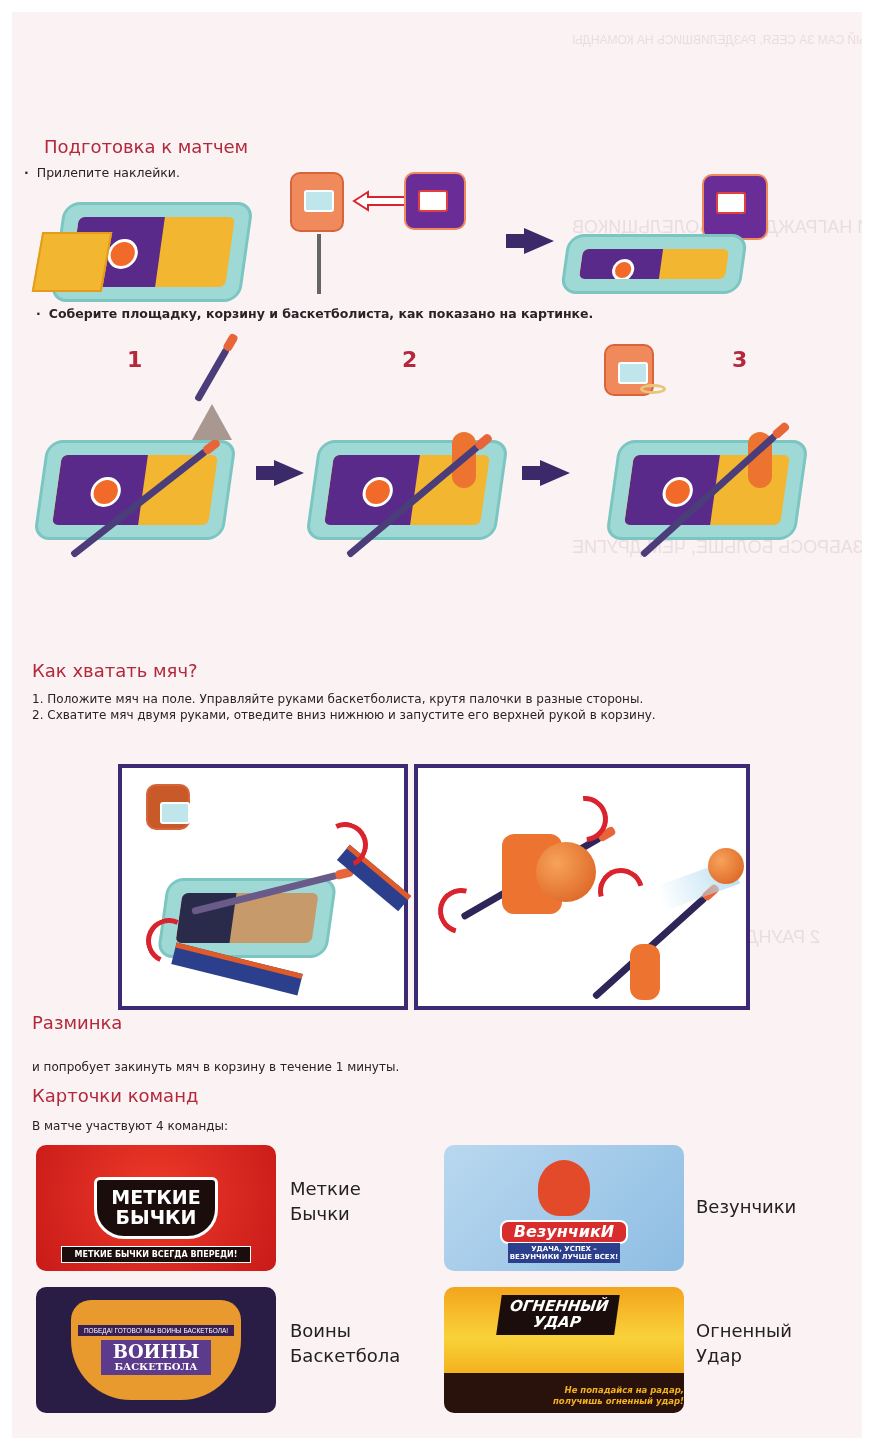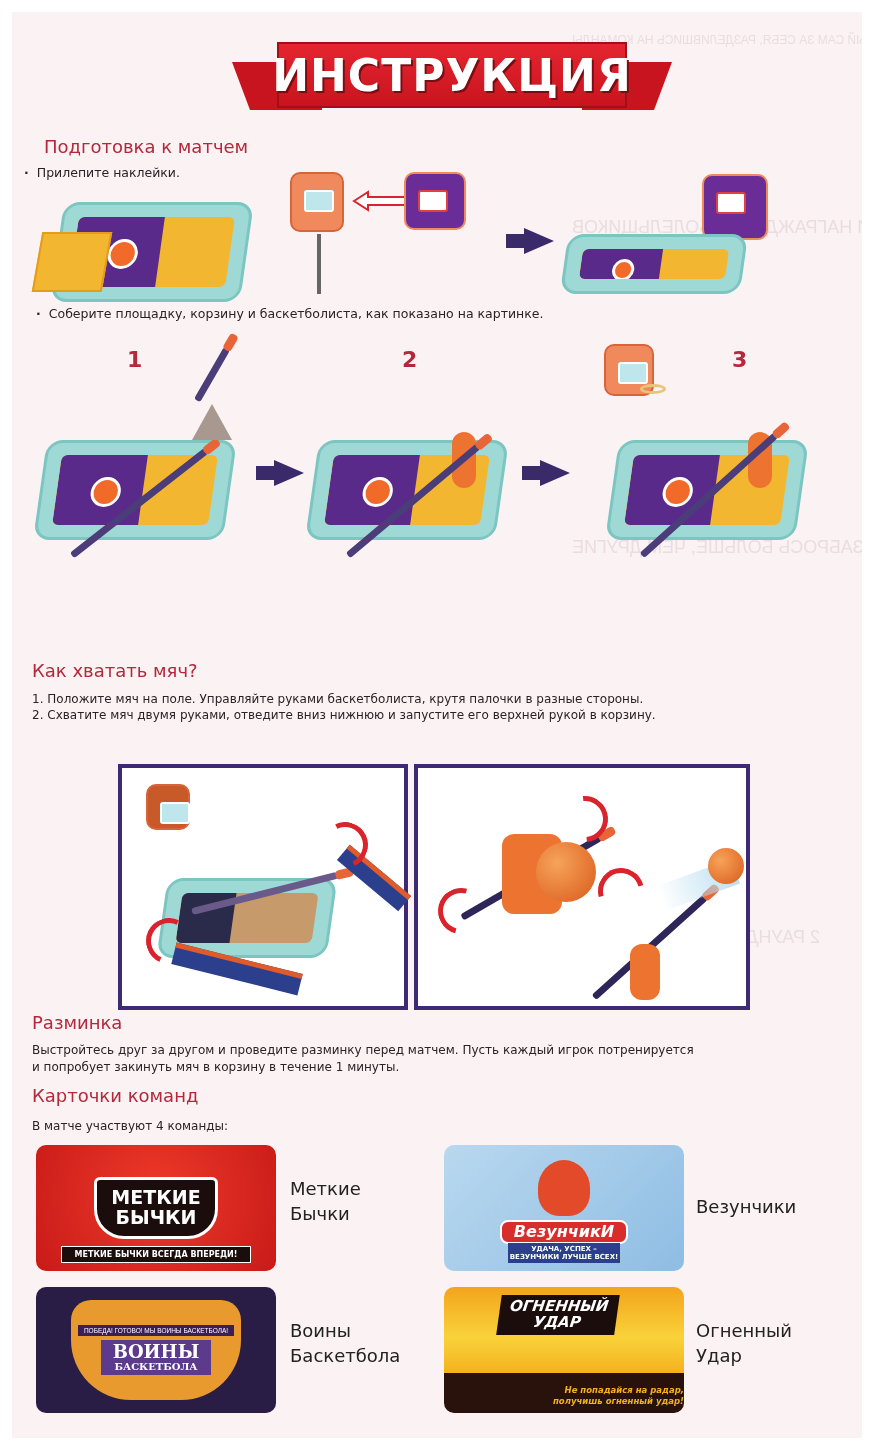--- a/index.html
+++ b/index.html
@@ -106,27 +106,20 @@
 </head>
 <body>
 
 <div class="sheet">
 
   <div class="ghost" style="left:560px; top:18px;">ИГРАЙ КАЖДЫЙ САМ ЗА СЕБЯ, РАЗДЕЛИВШИСЬ НА КОМАНДЫ</div>
   <div class="ghost" style="left:560px; top:200px; font-size:18px;">ЖЕТОНЫ И НАГРАЖДЕНИЕ БОЛЕЛЬЩИКОВ</div>
   <div class="ghost" style="left:560px; top:520px; font-size:18px;">1 РАУНД — ЗАБРОСЬ БОЛЬШЕ, ЧЕМ ДРУГИЕ</div>
   <div class="ghost" style="left:560px; top:910px; font-size:18px;">2 РАУНД — ИГРА НА ЖЕТОН</div>
 
-  <div class="banner">
-    <div class="wing left"></div>
-    <div class="wing right"></div>
-    <div class="main">
-      <span>ИНСТРУКЦИЯ</span>
-    </div>
-  </div>
 
   <h2 style="left:32px; top:124px;">Подготовка к матчем</h2>
   <div class="txt bullet" style="left:12px; top:152px;">Прилепите наклейки.</div>
 
   <div class="ill" style="left:25px; top:190px;">
     <div class="court" style="left:20px; top:0;">
       <div class="floor">
           <div class="purple"></div>
           <div class="dot"></div>
         </div>
@@ -141,21 +134,21 @@
   <div class="board purple" style="left:392px; top:160px; width:62px; height:58px;"></div>
   <div class="arrow-right" style="left:512px; top:216px;"></div>
   <div class="board purple" style="left:690px; top:162px; width:66px; height:66px;"></div>
   <div class="court" style="left:552px; top:222px; width:180px; height:60px;">
     <div class="floor">
         <div class="purple"></div>
         <div class="dot" style="width:22px;height:22px;"></div>
       </div>
   </div>
 
-  <div class="txt bullet" style="left:24px; top:293px;">Соберите площадку, корзину и баскетболиста, как показано на картинке.</div>
+  <div class="txt bullet" style="left:24px; top:293px;font-weight:bold;">Соберите площадку, корзину и баскетболиста, как показано на картинке.</div>
 
   <div class="stepnum" style="left:115px; top:335px;">1</div>
   <div class="stepnum" style="left:390px; top:335px;">2</div>
   <div class="stepnum" style="left:720px; top:335px;">3</div>
 
   <div class="court" style="left:28px; top:428px;">
     <div class="floor">
         <div class="purple"></div>
         <div class="dot"></div>
       </div>
@@ -216,21 +209,20 @@
     <div class="curved" style="left:144px; top:28px; transform:rotate(40deg);"></div>
     <div class="curved" style="left:20px; top:120px; transform:rotate(-120deg);"></div>
     <div class="stick" style="left:176px; top:226px; width:150px; transform:rotate(-42deg); background:#2e2558;"></div>
     <div class="figure" style="left:212px; top:176px; width:30px; height:56px;"></div>
     <div style="position:absolute; left:240px; top:104px; width:80px; height:26px; background:linear-gradient(90deg, rgba(180,220,240,0), rgba(180,220,240,0.9)); transform:rotate(-20deg);"></div>
     <div class="ball" style="left:290px; top:80px; width:36px; height:36px;"></div>
     <div class="curved" style="left:180px; top:100px; transform:rotate(-60deg);"></div>
   </div>
 
   <h2 style="left:20px; top:1000px;">Разминка</h2>
-  <div class="txt" style="left:20px; top:1030px; font-size:12px;">Выстройтесь друг за другом и проведите разминку перед матчем. Пусть каждый игрок потренируется</div>
   <div class="txt" style="left:20px; top:1047px; font-size:12px;">и попробует закинуть мяч в корзину в течение 1 минуты.</div>
 
   <h2 style="left:20px; top:1073px;">Карточки команд</h2>
   <div class="txt" style="left:20px; top:1106px; font-size:12px;">В матче участвуют 4 команды:</div>
 
   <div class="card c-red" style="left:24px; top:1133px;">
     <div class="logo-title shield">
       <span>МЕТКИЕ</span><br>
       <span>БЫЧКИ</span>
     </div>

